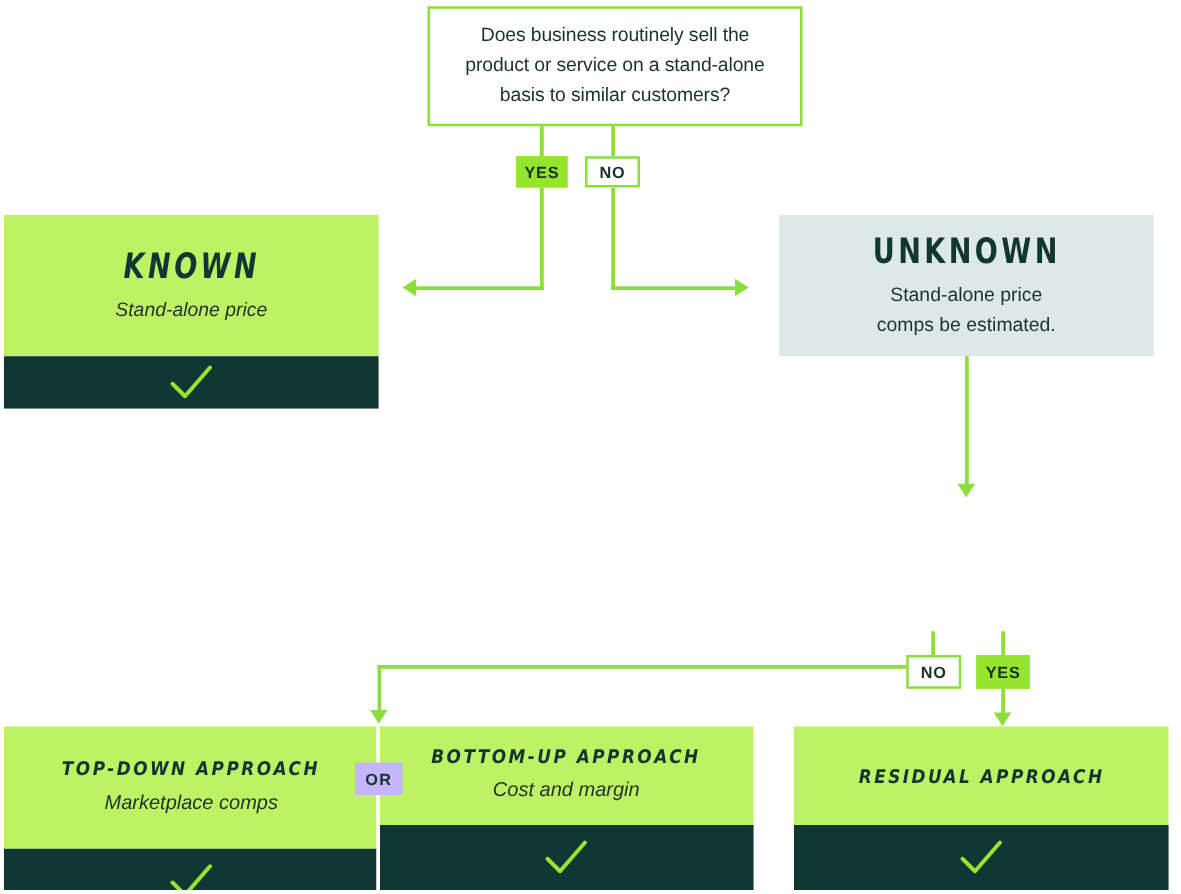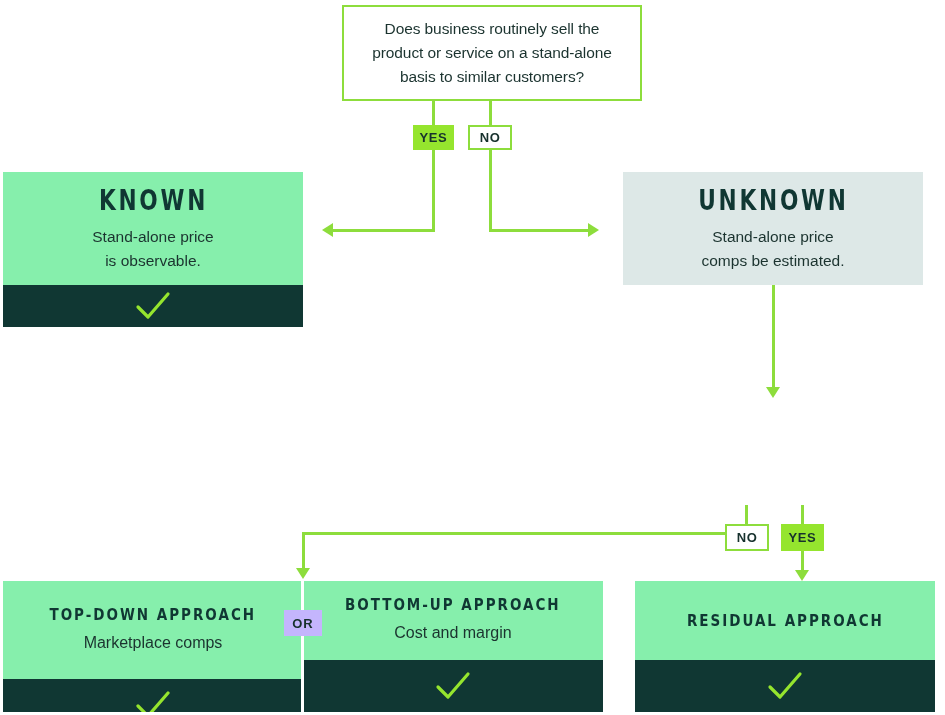--- a/index.html
+++ b/index.html
@@ -64,21 +64,21 @@
     text-align: center;
     color: #16302c;
   }
   .card .foot {
     width: 100%;
     background: #103733;
     display: flex;
     align-items: center;
     justify-content: center;
   }
-  .bg-teal  { background: #86efac; }
+  .bg-teal  { background: #bef264; font-style: italic; }
   .bg-mint  { background: #dde8e7; }
 
   .title-lg {
     font-size: 28px;
     font-weight: 700;
     letter-spacing: 3.2px;
     color: #103733;
     font-family: "DejaVu Sans", sans-serif;
     font-stretch: condensed;
     transform: scaleX(0.86);
@@ -174,21 +174,20 @@
 
   <div class="vline" style="left:489px; top:150px; width:3px; height:82px;"></div>
   <div class="hline" style="left:489px; top:229px; width:100px; height:3px;"></div>
   <div class="arrow right" style="left:588px; top:223px;"></div>
 
   <div class="card" style="left:3px; top:172px; width:300px; height:155px;">
     <div class="body bg-teal" style="height:113px;">
       <div class="title-lg">KNOWN</div>
       <div class="sub-lg">
         <div>Stand-alone price</div>
-        <div>is observable.</div>
       </div>
     </div>
     <div class="foot" style="height:42px;">
       <svg class="check" viewBox="0 0 42 34">
         <polyline points="6,18 16,28 36,5" fill="none" stroke="#95e52e" stroke-width="3.2" stroke-linecap="round" stroke-linejoin="round"></polyline>
       </svg>
     </div>
   </div>
 
   <div class="card" style="left:623px; top:172px; width:300px; height:138px;">

